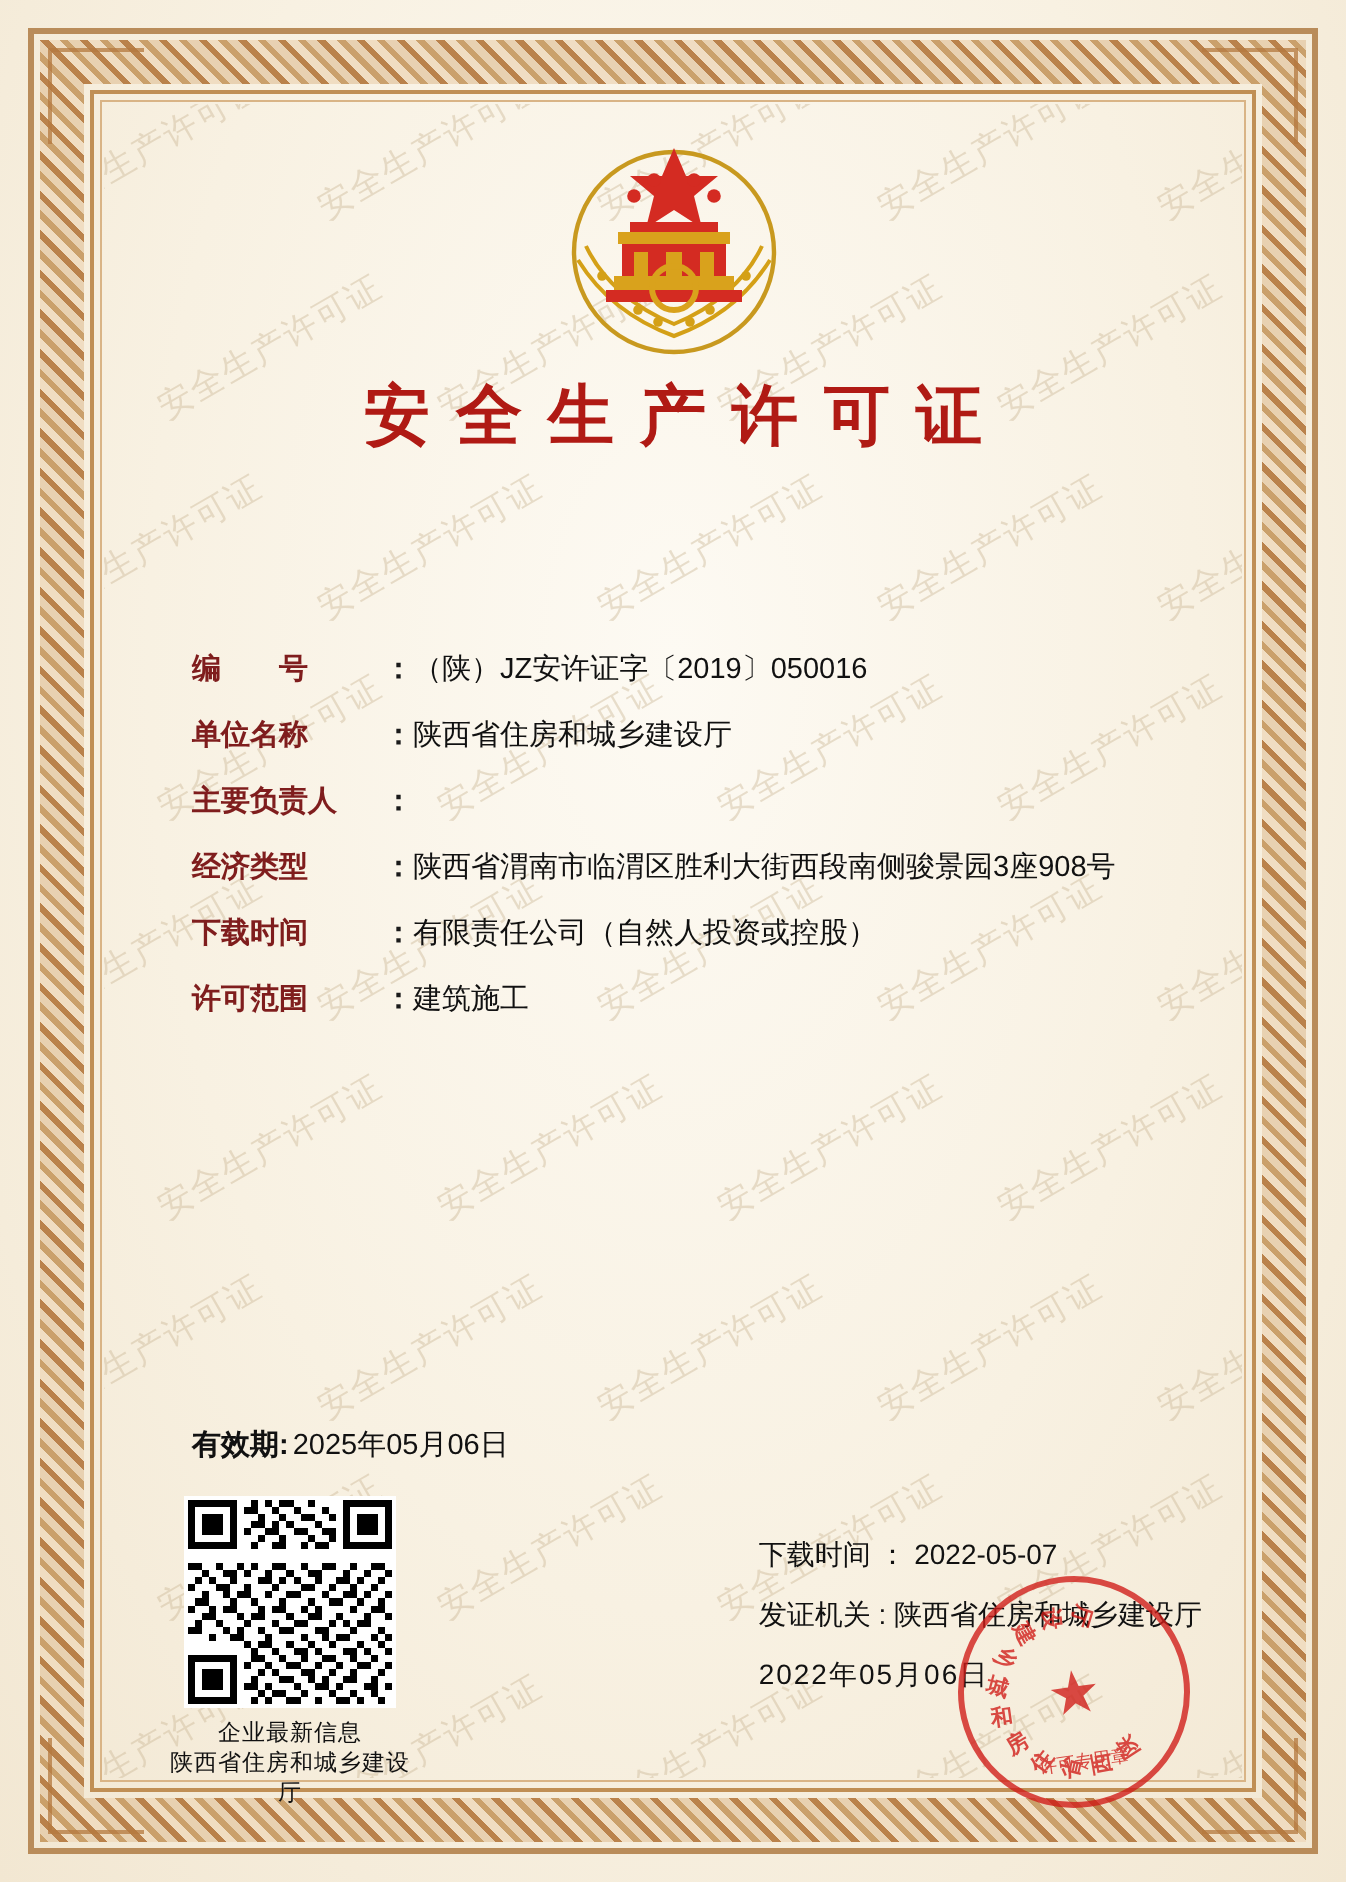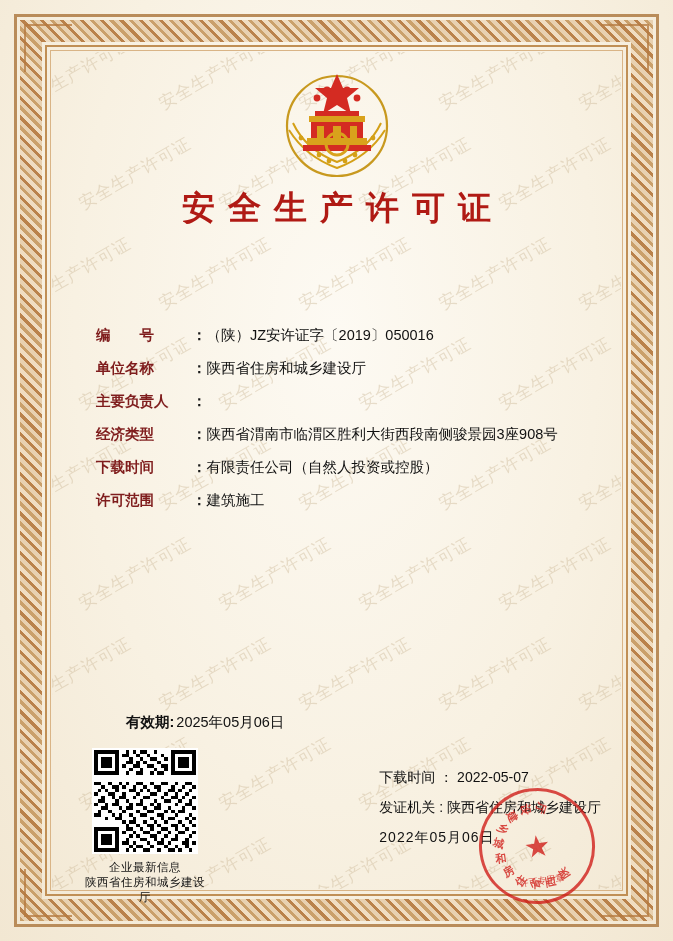--- a/index.html
+++ b/index.html
@@ -183,21 +183,21 @@
   
   .validity {
     position: absolute;
     left: 96px;
     top: 713px;
     font-size: 14.5px;
     color: #111;
     z-index: 3;
     display: flex;
   }
-  .validity .lbl { font-weight: bold; margin-left: 30px; }
+  .validity .lbl { font-weight: bold; }
   .validity .val { margin-left: 2px; }
 
   
   .qr-block {
     position: absolute;
     left: 85px;
     top: 748px;
     width: 120px;
     z-index: 3;
     text-align: center;

